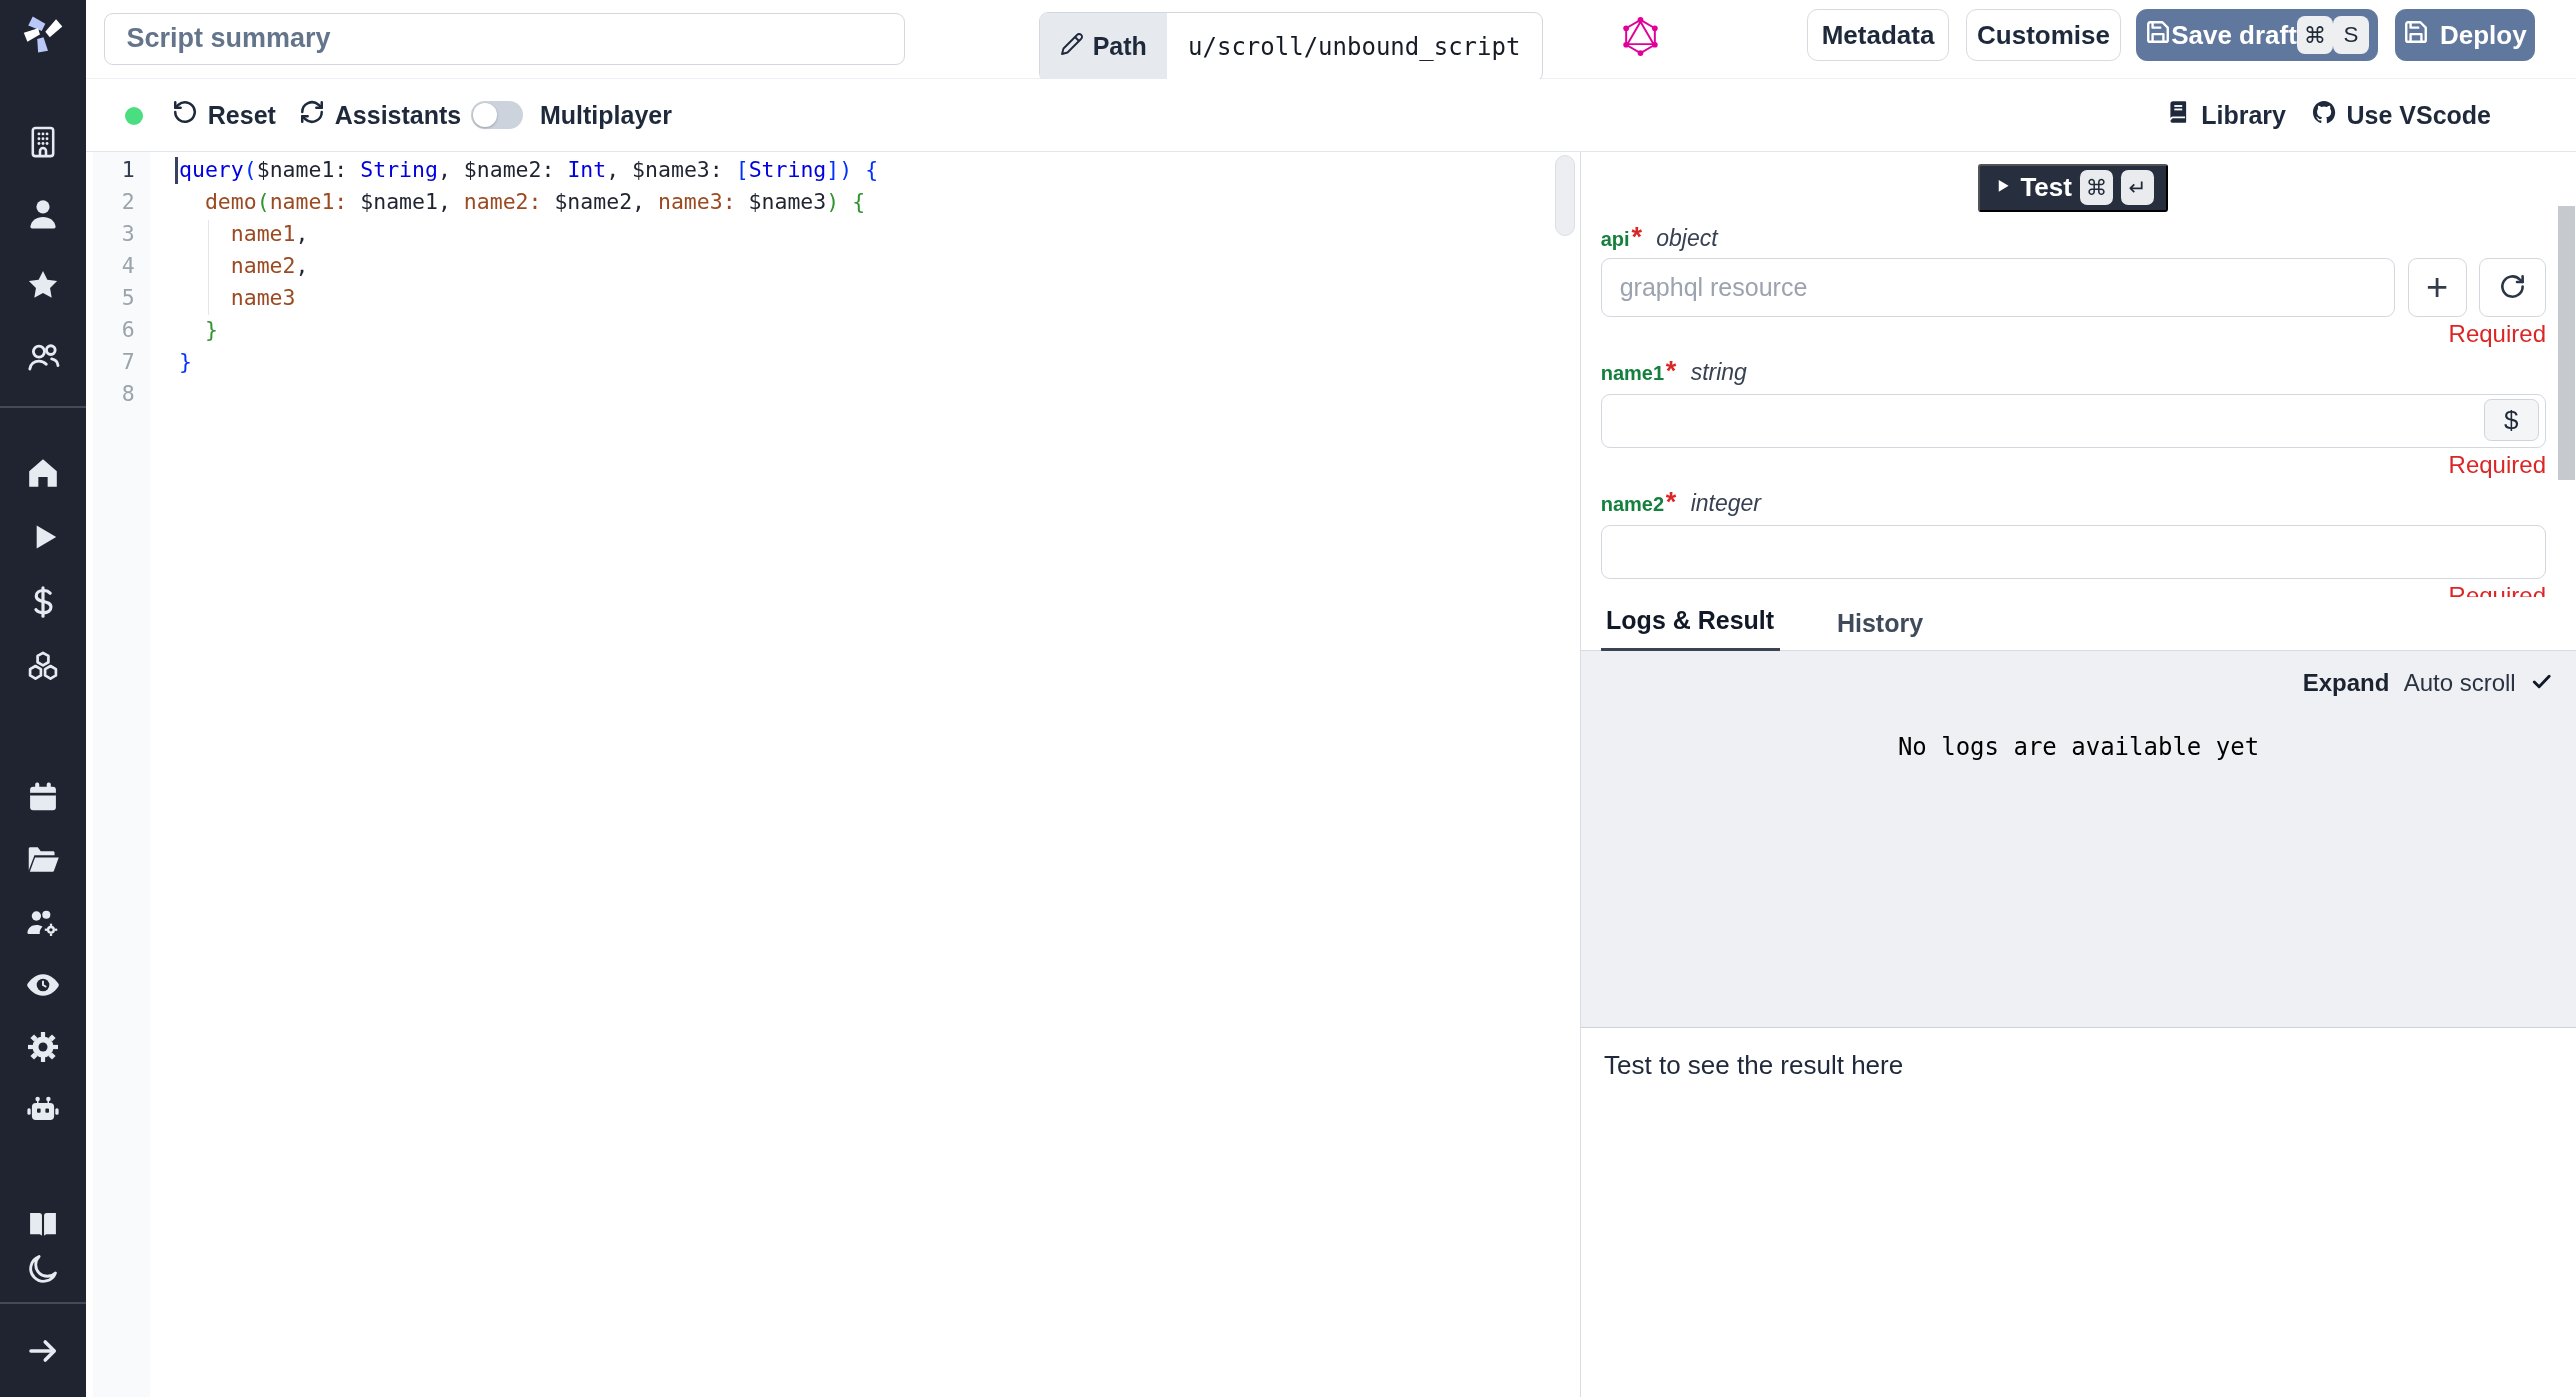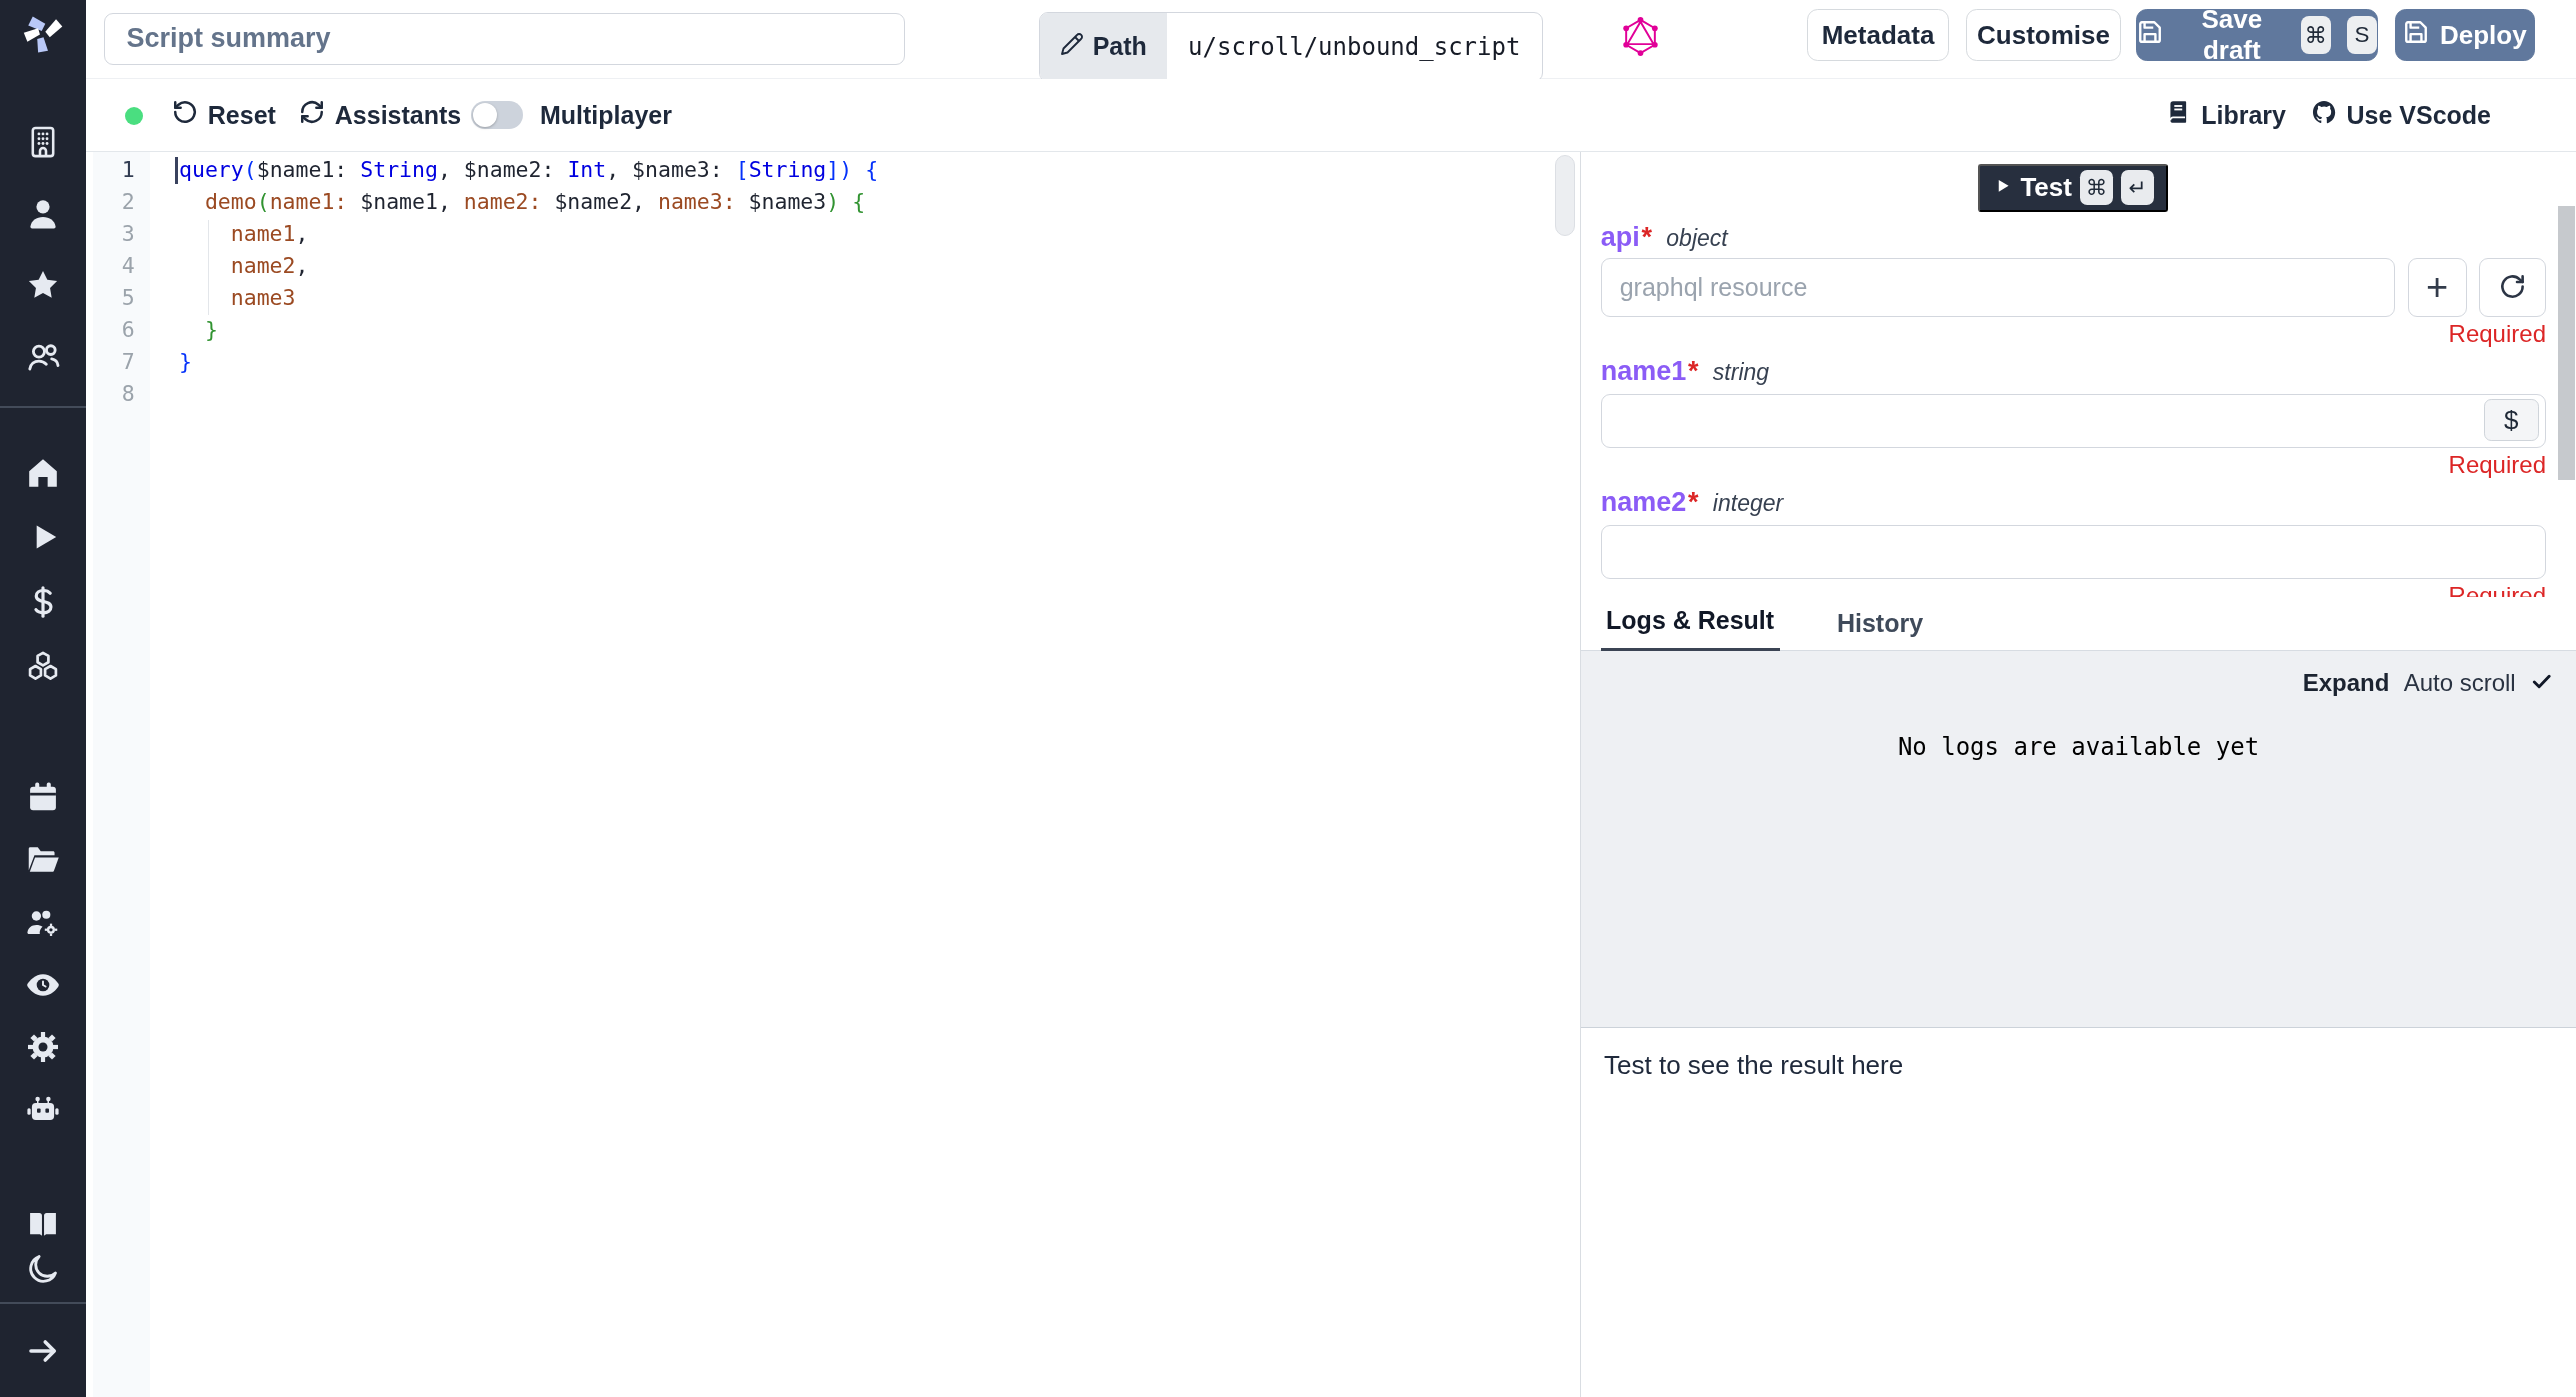--- a/index.html
+++ b/index.html
@@ -33,21 +33,21 @@
   .gql-logo { position:absolute; left:1533px; top:15px; width:43px; height:43px; }
   .tb-btn { position:absolute; top:9px; height:52px; border:1.8px solid #d6dade; border-radius:10.7px;
             background:#fff; display:flex; align-items:center; justify-content:center; gap:10.7px;
             font-size:26px; font-weight:700; color:#1e293b; cursor:pointer; }
   .tb-btn.solid { background:#60789d; border-color:#60789d; color:#fff; }
   .tb-btn svg { width:26px; height:26px; }
   .kbd { display:flex; align-items:center; justify-content:center; width:36px; height:38px;
          background:#edeff1; border-radius:8px; color:#1f2937; font-size:22.4px; font-weight:400; }
   .btn-metadata { left:1721px; width:142px; }
   .btn-customise { left:1880px; width:155px; }
-  .btn-save { left:2050px; width:242px; gap:16px; }
+  .btn-save { left:2050px; width:242px; gap:0; }
   .btn-deploy { left:2309px; width:140px; }
 
   
   .toolbar { position:absolute; left:86px; top:79px; width:2490px; height:73px; background:#fff;
              border-bottom:1.8px solid #e3e7eb; }
   .status-dot { position:absolute; left:39px; top:28px; width:18px; height:18px; border-radius:50%; }
   .tl-item { position:absolute; top:0; height:72px; display:flex; align-items:center; gap:9.8px;
              font-size:25px; font-weight:700; color:#1e293b; cursor:pointer; }
   .tl-item svg { width:26px; height:26px; }
   .tl-reset { left:86px; } .tl-assist { left:213px; }
@@ -80,21 +80,21 @@
   
   .rpanel { position:absolute; left:1581px; top:152px; width:995px; height:1245px;
             display:flex; flex-direction:column; background:#fff; }
   .form { height:445px; overflow:hidden; padding:0 30px 0 19.7px; position:relative; }
   .test-btn { margin:11.6px auto 0; width:190px; height:48px; background:#272f3e; border-radius:3px;
               display:flex; align-items:center; justify-content:center; gap:8px; color:#fff;
               font-size:26px; font-weight:700; cursor:pointer; }
   .test-btn svg { width:19.7px; height:19.7px; }
   .test-btn .kbd { width:33px; height:35px; border-radius:7.2px; background:#e9ebee; font-size:21.5px; }
   .field-label { display:flex; align-items:baseline; margin-top:10.7px; height:32px; }
-  .fname { font-size:27px; font-weight:800; color:#8b5cf6; }
+  .fname { font-size:20px; font-weight:800; color:#15803d; }
   .req-star { font-size:27px; font-weight:800; color:#dc2626; margin-left:1.8px; }
   .ftype { font-size:23px; font-style:italic; color:#374151; margin-left:14.3px; }
   .field-row { display:flex; gap:12.5px; margin-top:3.6px; }
   .txt { flex:1; height:59px; border:1.8px solid #d3d7de; border-radius:9px; padding:0 18px;
          font-family:"Liberation Sans",sans-serif; font-size:25px; color:#1f2937; outline:none; }
   .txt::placeholder { color:#9aa3ae; opacity:1; }
   .sq-btn { width:59px; height:59px; border:1.8px solid #d3d7de; border-radius:9px; background:#fff;
             display:flex; align-items:center; justify-content:center; font-size:38px; font-weight:300;
             color:#333c4b; cursor:pointer; }
   .sq-btn.wide { width:67px; }

